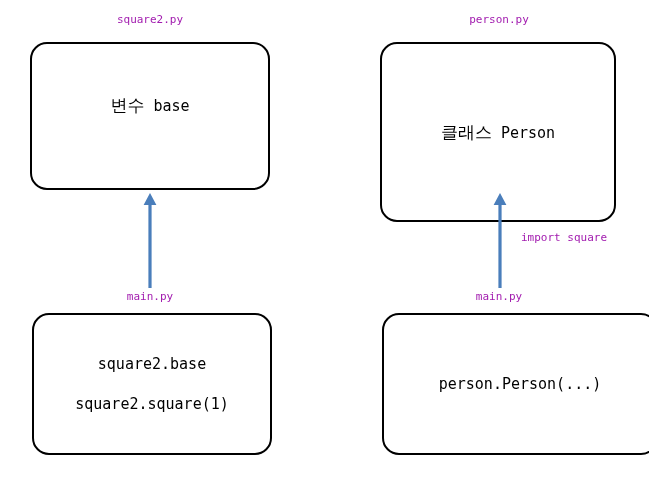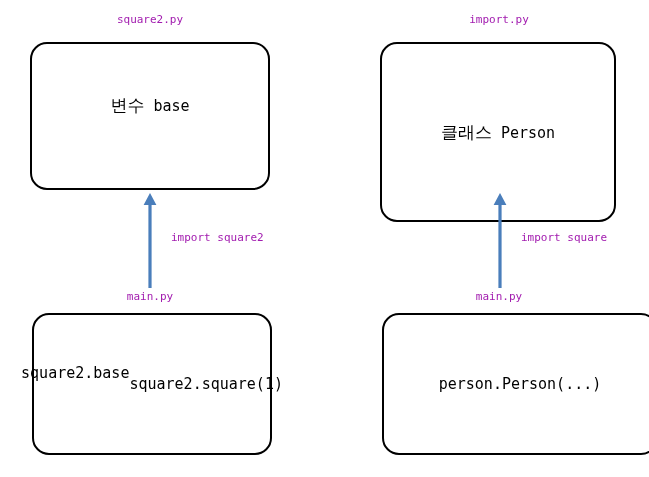--- a/index.html
+++ b/index.html
@@ -26,21 +26,21 @@
   }
 
   
   .box {
     position: absolute;
     box-sizing: border-box;
     border: 2.2px solid #000000;
     border-radius: 17px;
     background: #ffffff;
     display: flex;
-    flex-direction: row;
+    flex-direction: column;
     align-items: center;
     justify-content: center;
   }
 
   .box-line {
     font-family: "DejaVu Sans Mono", "Liberation Mono", monospace;
     font-size: 15px;
     letter-spacing: 0px;
     color: #000000;
     white-space: nowrap;
@@ -84,30 +84,29 @@
 
   <div class="box" style="left:30px; top:42px; width:240px; height:148px;">
     <div class="box-line two-up"><span class="kr">변수</span> <span>base</span></div>
   </div>
 
   <svg class="arrow-svg" style="left:138px; top:190px;" width="24" height="100" viewBox="0 0 24 100">
     <line x1="12" y1="98" x2="12" y2="13" stroke="#4a7ebb" stroke-width="3.2"></line>
     <polygon points="12,3 5.6,15 18.4,15" fill="#4a7ebb"></polygon>
   </svg>
 
-  <div class="caption" style="left:171px; top:232px;">import square2</div>
 
   <div class="caption centered" style="left:150px; top:291px;">main.py</div>
 
   <div class="box" style="left:32px; top:313px; width:240px; height:142px;">
     <div class="box-line two-up">square2.base</div>
     <div class="box-line">square2.square(1)</div>
   </div>
 
-  <div class="caption centered" style="left:499px; top:14px;">import.py</div>
+  <div class="caption centered" style="left:499px; top:14px;">person.py</div>
 
   <div class="box" style="left:380px; top:42px; width:236px; height:180px;">
     <div class="box-line"><span class="kr">클래스</span> <span>Person</span></div>
   </div>
 
   <svg class="arrow-svg" style="left:488px; top:190px;" width="24" height="100" viewBox="0 0 24 100">
     <line x1="12" y1="98" x2="12" y2="13" stroke="#4a7ebb" stroke-width="3.2"></line>
     <polygon points="12,3 5.6,15 18.4,15" fill="#4a7ebb"></polygon>
   </svg>
 

